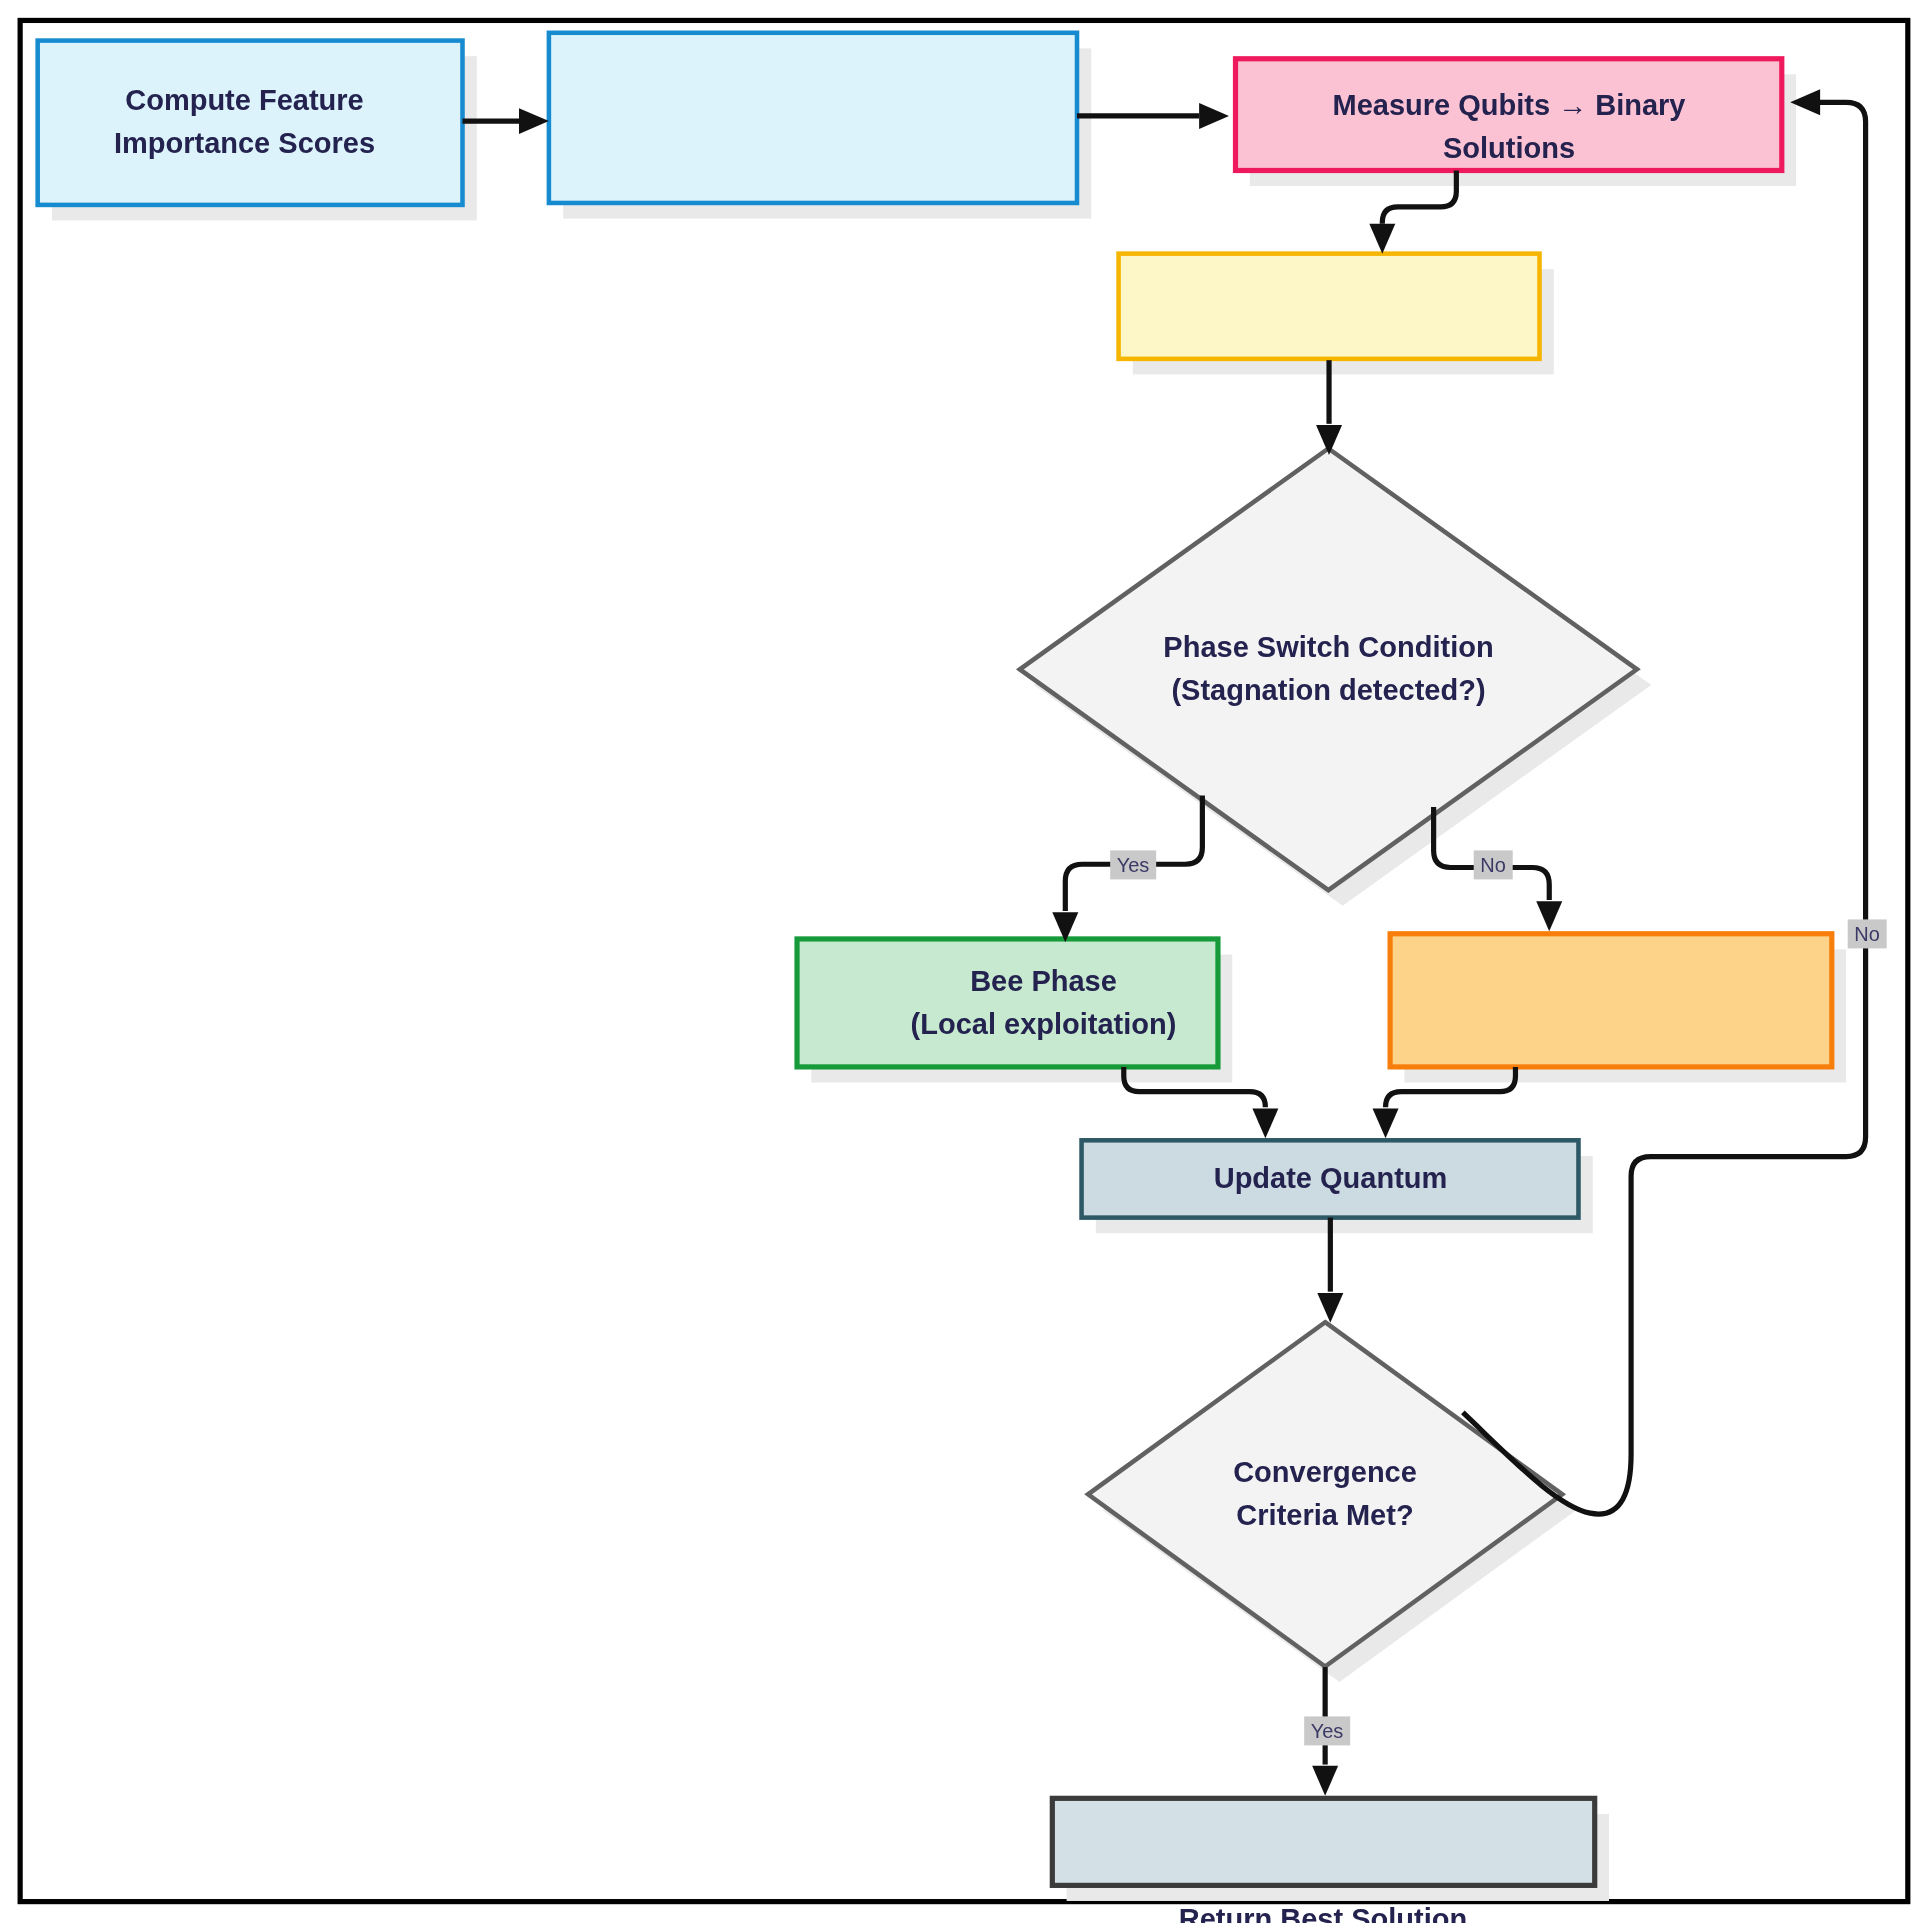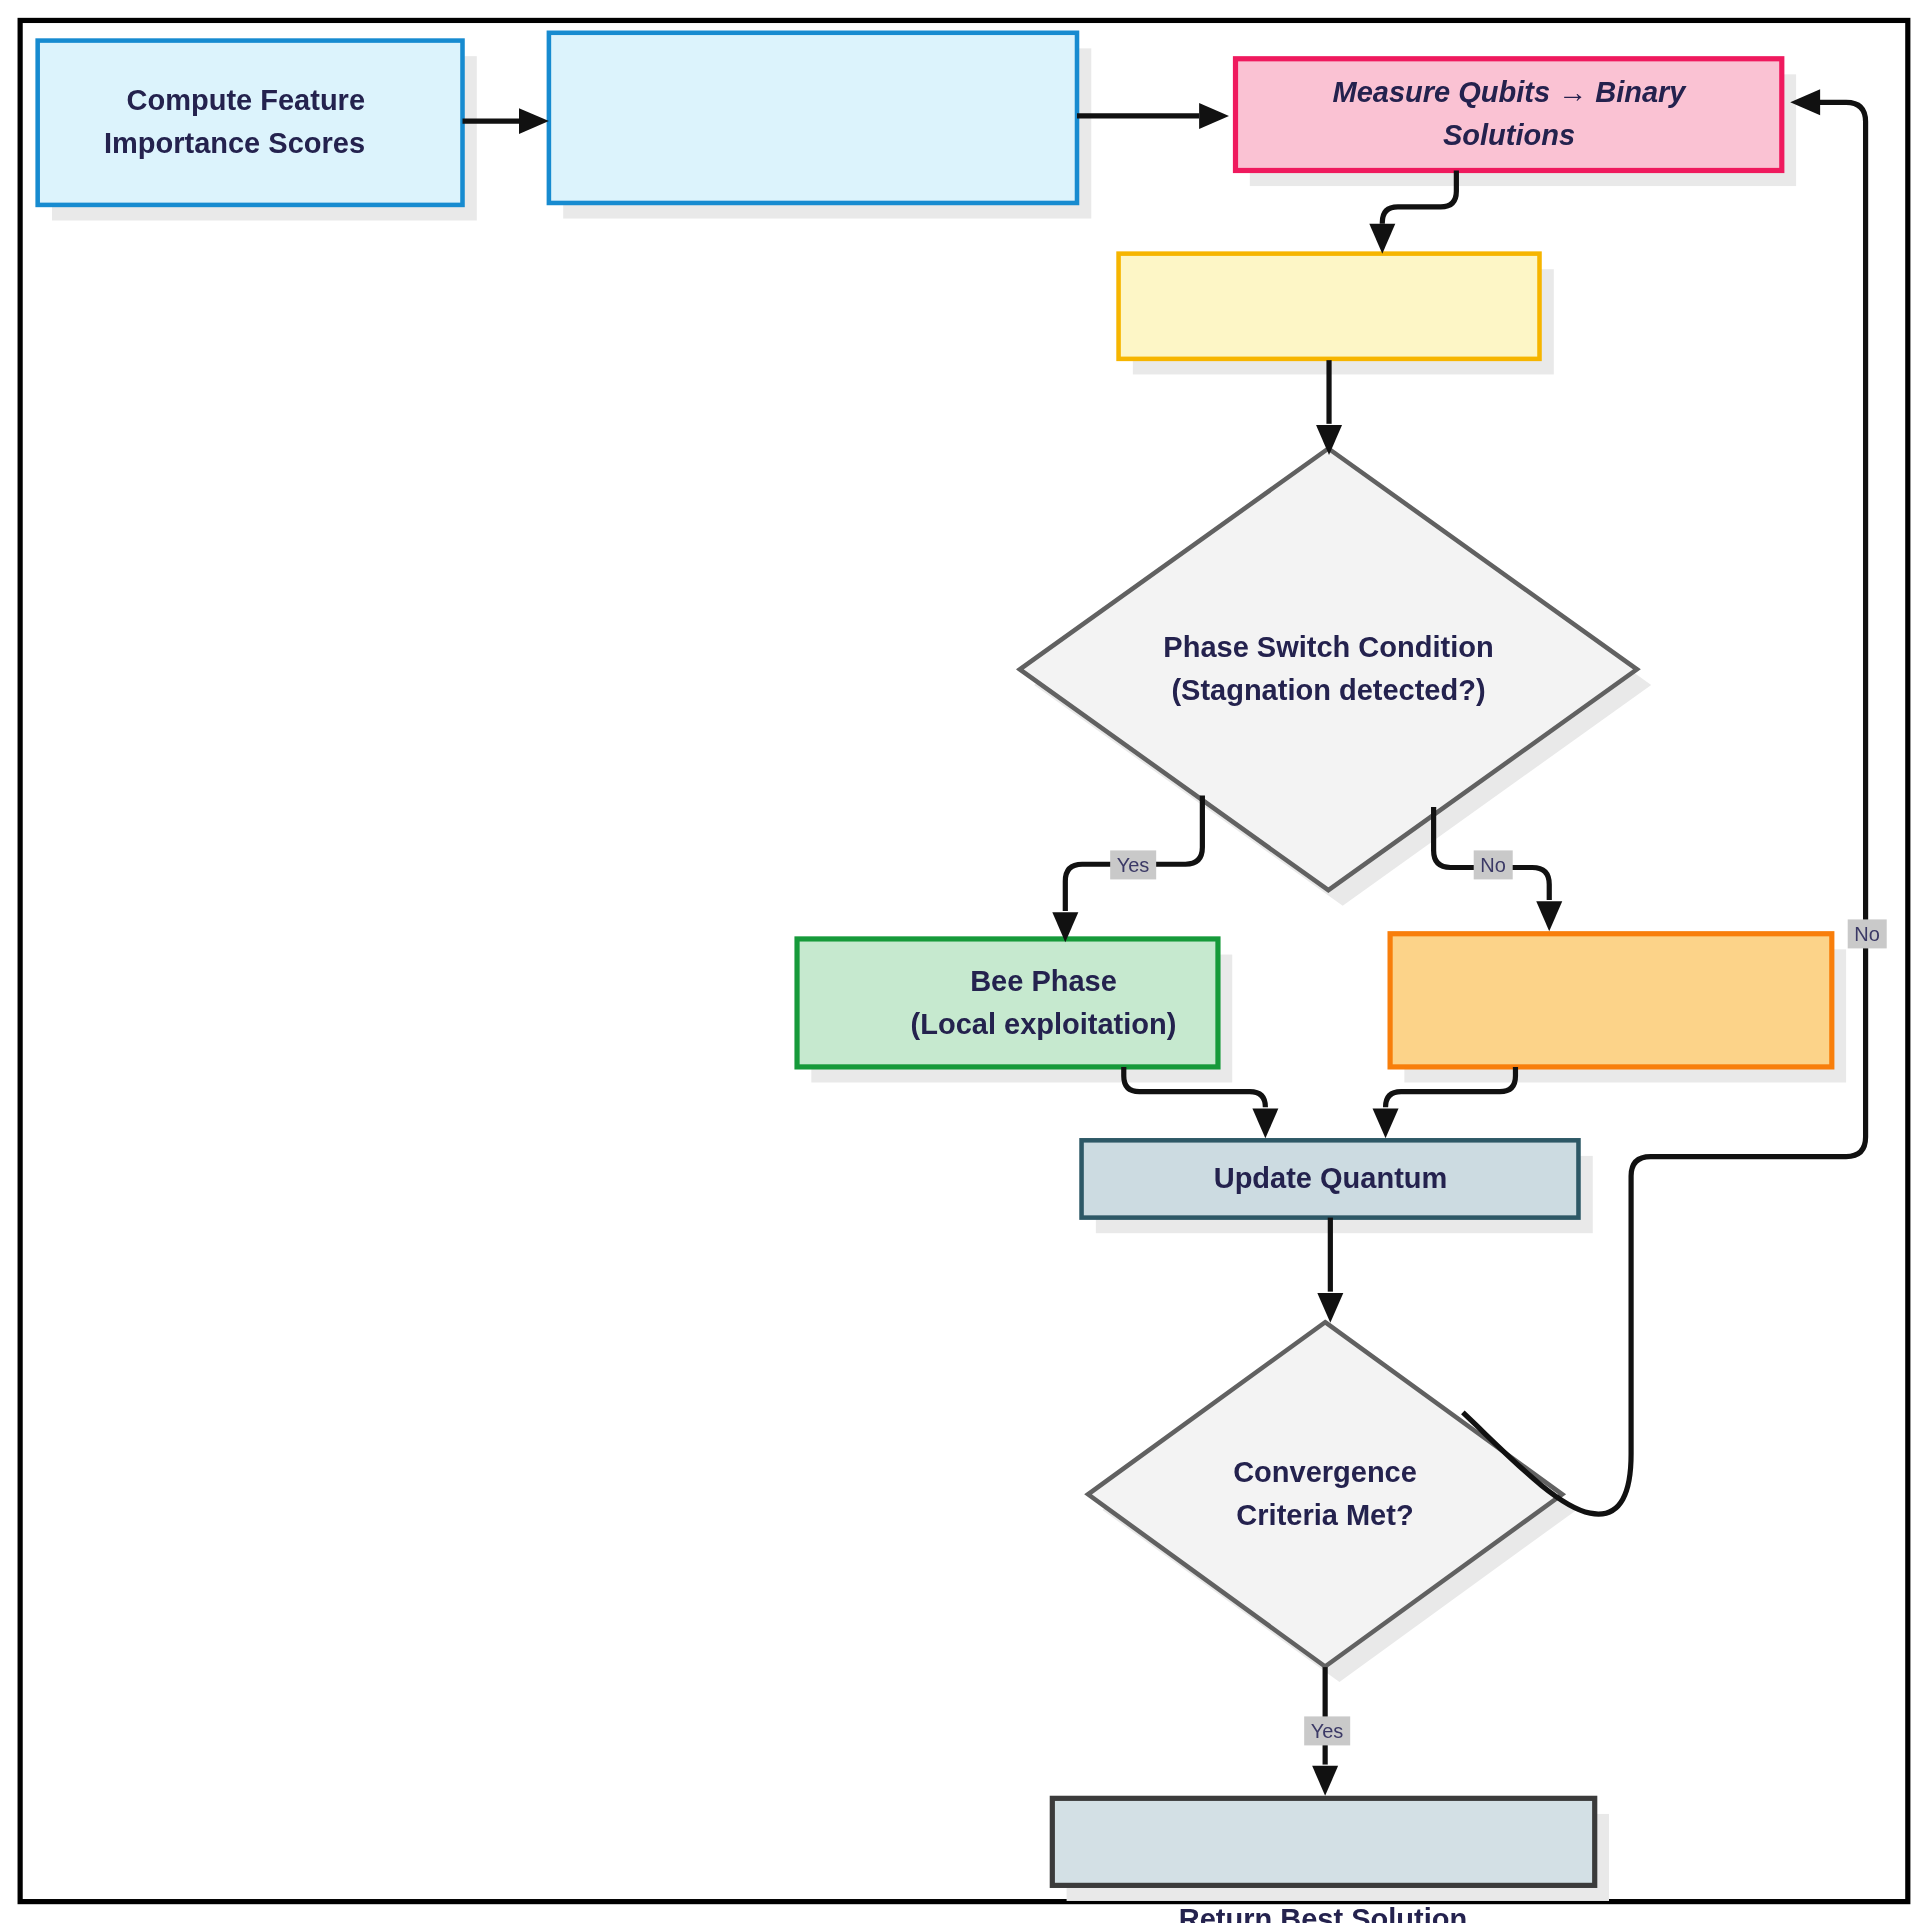--- a/index.html
+++ b/index.html
@@ -110,25 +110,25 @@
       <polygon points="1640,1450 1620,1404 1660,1404"></polygon>
       <polygon points="2385,1433 2365,1387 2405,1387"></polygon>
       <polygon points="1948,1752 1928,1706 1968,1706"></polygon>
       <polygon points="2133,1752 2113,1706 2153,1706"></polygon>
       <polygon points="2048,2036 2028,1990 2068,1990"></polygon>
       <polygon points="2040,2764 2020,2718 2060,2718"></polygon>
       <polygon points="2756,157 2802,137 2802,177"></polygon>
     </g>
   </svg>
 
-  <div class="node-label" style="left:22px; top:40px; width:425px; height:164px;text-align:right;">Compute Feature
+  <div class="node-label" style="left:32px; top:40px; width:425px; height:164px;">Compute Feature
 Importance Scores</div>
 
 
-  <div class="node-label" style="left:1236px; top:58px; width:546px; height:112px;font-style:italic;">Measure Qubits → Binary
+  <div class="node-label" style="left:1236px; top:71px; width:546px; height:112px;">Measure Qubits → Binary
 Solutions</div>
 
 
   <div class="node-label" style="left:1020px; top:448px; width:617px; height:442px;">Phase Switch Condition
 (Stagnation detected?)</div>
 
   <div class="node-label" style="left:833px; top:939px; width:421px; height:128px;">Bee Phase
 (Local exploitation)</div>
 
 

